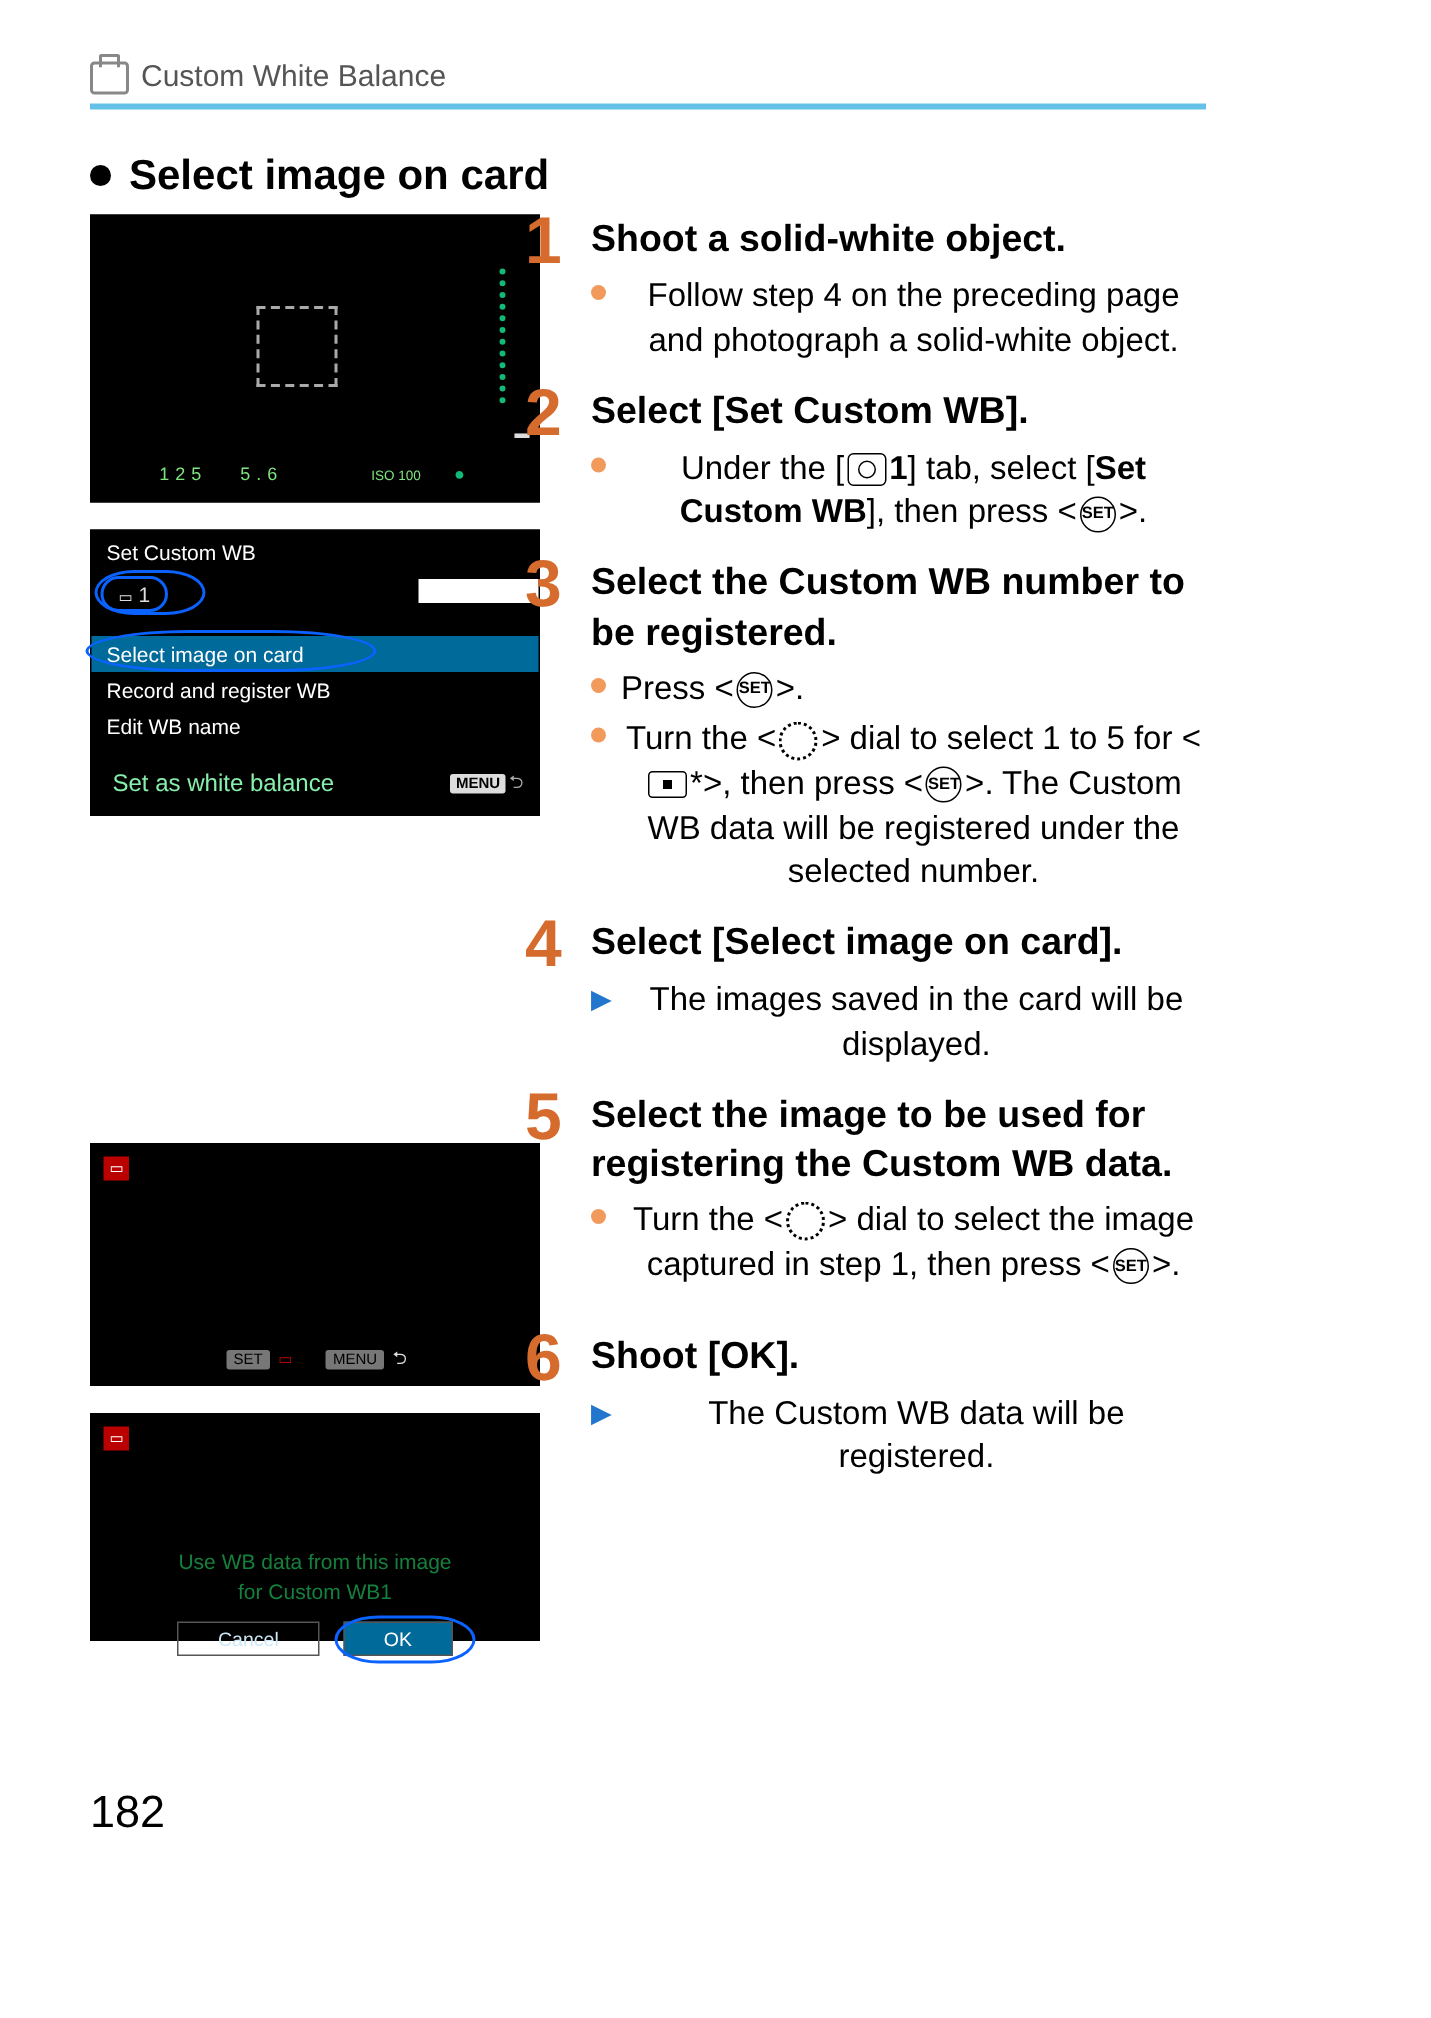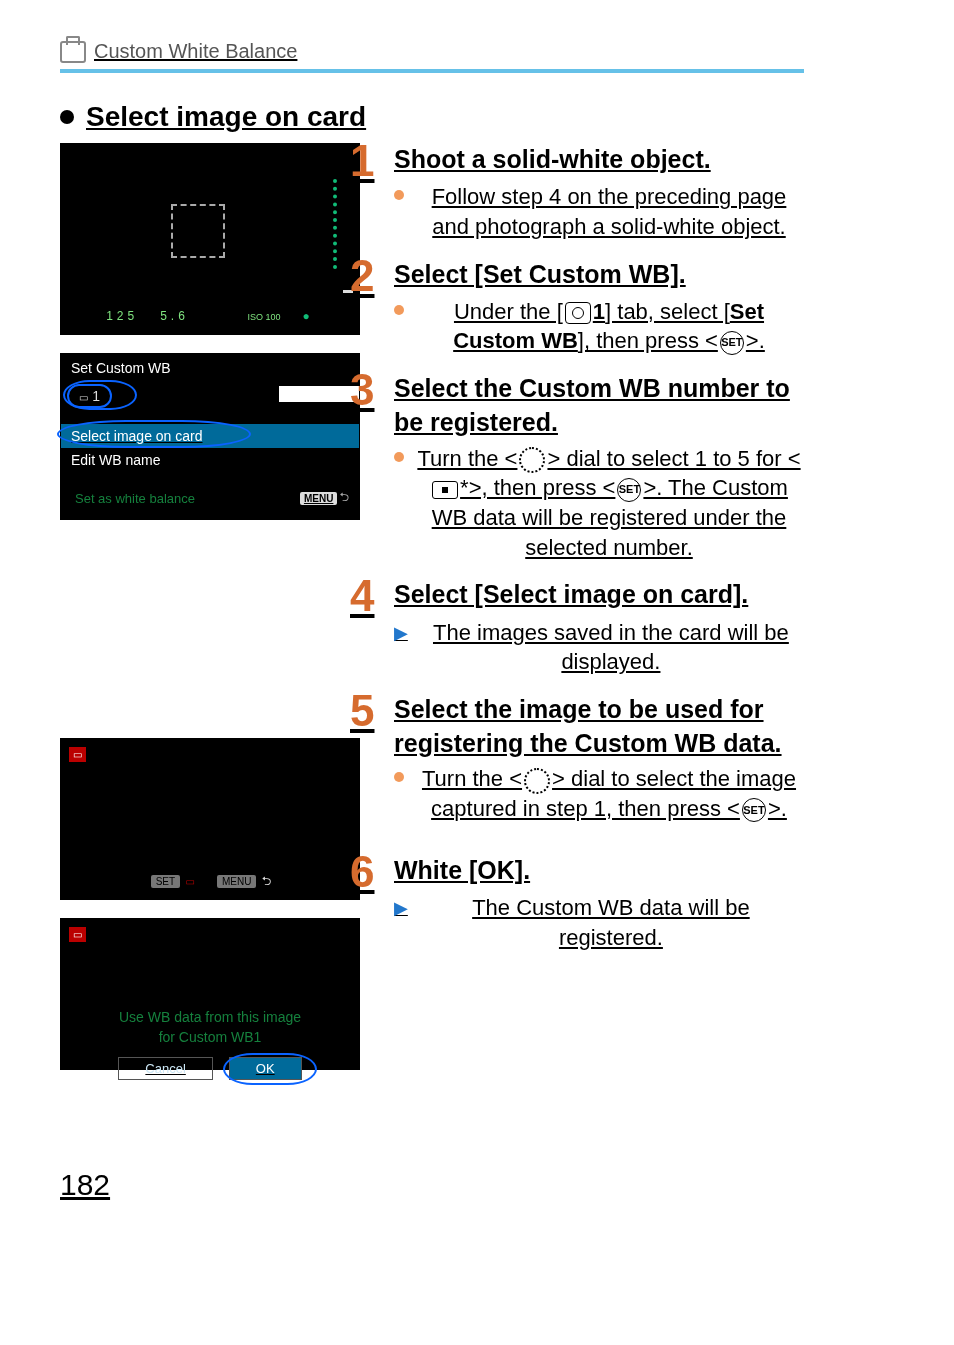--- a/index.html
+++ b/index.html
@@ -7,21 +7,20 @@
     padding:0;
     background:#fff;
     font-family:Arial, Helvetica, sans-serif;
     color:#000;
     width:954px;
   }
   .page {
     width:892px;
     padding:40px 88px 40px 60px;
     box-sizing:border-box;
-    text-decoration:underline;
   }
   .header-line {
     display:flex;
     align-items:center;
     font-size:20px;
     color:#555;
     margin-bottom:6px;
   }
   .header-icon {
     width:22px;
@@ -247,24 +246,25 @@
             <span>1</span>
           </span>
           <span style="display:inline-block;width:80px;height:16px;background:#fff;float:right;margin:4px 0 0 0;"></span>
           <div class="circ" style="left:2px;top:-2px;width:70px;height:26px;"></div>
         </div>
         <div class="row" style="height:6px;"></div>
         <div class="row sel" style="position:relative;">
           <span>Select image on card</span>
           <div class="circ" style="left:-4px;top:-4px;width:190px;height:24px;"></div>
         </div>
+        <div class="row">Record and register WB</div>
         <div class="row">Edit WB name</div>
         <div class="row" style="height:4px;"></div>
         <div class="bar">
-          <span style="margin-right:auto;color:#15803d;font-size:13px;padding-left:4px;">Set as white balance</span>
+          <span style="margin-right:auto;color:#86efac;font-size:16px;padding-left:4px;">Set as white balance</span>
           <span class="menu">MENU</span>
           <span>⮌</span>
         </div>
       </div>
 
       <div style="height:200px;"></div>
 
       <div class="screen-sim sim5">
         <span class="icon">▭</span>
         <div class="bot">
@@ -326,20 +326,26 @@
 
         <div class="step">
           <div class="step-title">
             <span class="step-num">3</span>
             <span>Select the Custom WB number to be registered.</span>
           </div>
           <div class="step-body">
             <div class="bullet">
                 <span class="dot"></span>
               <span>
+                <span>Press &lt;</span><span class="inline-icon round">SET</span><span>&gt;.</span>
+              </span>
+            </div>
+            <div class="bullet">
+                <span class="dot"></span>
+              <span>
                 <span>Turn the &lt;</span><span class="inline-icon dotted"></span><span>&gt; dial to select 1 to 5 for &lt;</span><span class="inline-icon wb"></span><span>*&gt;, then press &lt;</span><span class="inline-icon round">SET</span><span>&gt;. The Custom WB data will be registered under the selected number.</span>
               </span>
             </div>
           </div>
         </div>
 
         <div class="step">
           <div class="step-title">
             <span class="step-num">4</span>
             <span>Select [Select image on card].</span>
@@ -363,21 +369,21 @@
               <span>
                 <span>Turn the &lt;</span><span class="inline-icon dotted"></span><span>&gt; dial to select the image captured in step 1, then press &lt;</span><span class="inline-icon round">SET</span><span>&gt;.</span>
               </span>
             </div>
           </div>
         </div>
 
         <div class="step" style="margin-top:30px;">
           <div class="step-title">
             <span class="step-num">6</span>
-            <span>White [OK].</span>
+            <span>Shoot [OK].</span>
           </div>
           <div class="step-body">
             <div class="bullet">
                 <span class="arrow">▶</span>
               <span>The Custom WB data will be registered.</span>
             </div>
           </div>
         </div>
 
       </div>

